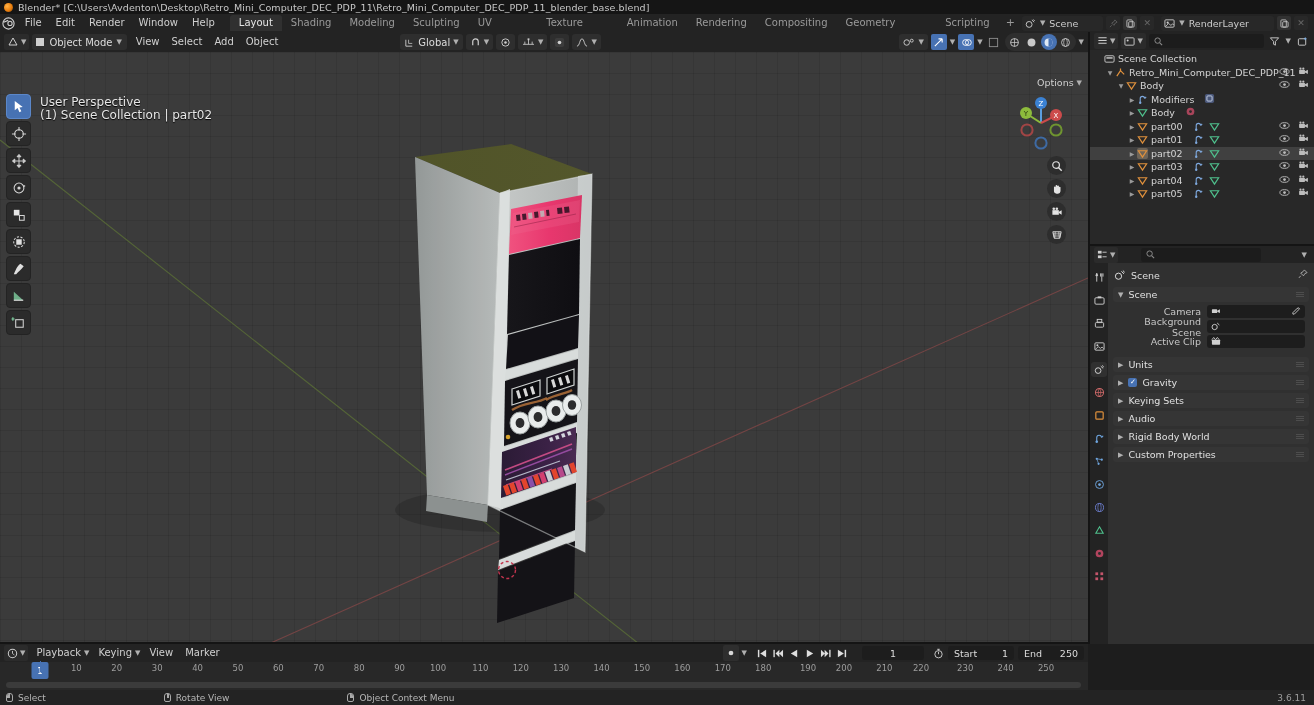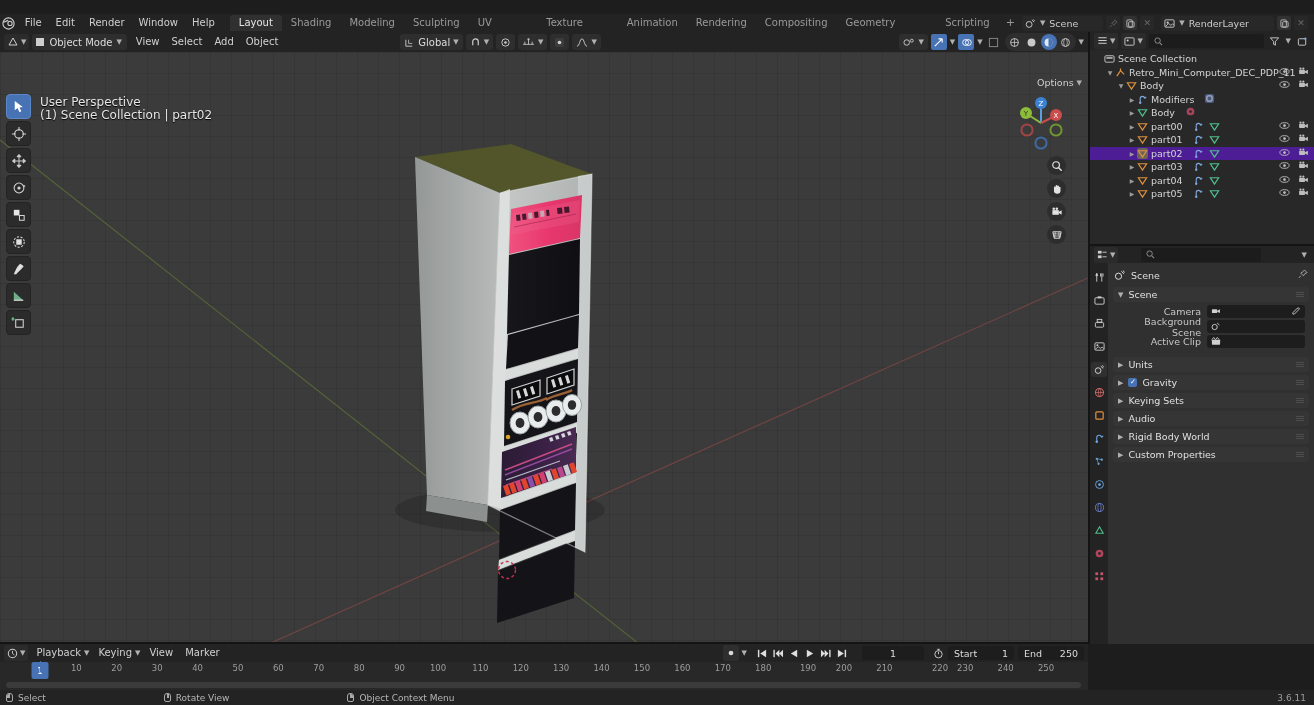--- a/index.html
+++ b/index.html
@@ -99,21 +99,21 @@
 
   
   .outliner{ position:absolute; left:1090px; top:32px; width:224px; height:212px; background:#282828; }
   .out-header{ height:18px; background:#232323; display:flex; align-items:center; gap:3px; padding:0 4px;}
   .searchbox{
     flex:1; height:14px; background:#1c1c1c; border-radius:3px; display:flex;
     align-items:center; gap:4px; padding:0 5px; color:#8a8a8a; font-size:9px;
   }
   .out-body{ padding-top:2px; font-size:9.5px; }
   .orow{ display:flex; align-items:center; height:13.5px; padding-left:4px; position:relative; }
-  .orow.sel{ background:#4c1d95;align-items:center; }
+  .orow.sel{ background:#404040;align-items:center; }
   .orow .tri{ width:10px; text-align:center; font-size:6px; color:#9a9a9a; }
   .orow .nm{ color:#d4d4d4; margin-left:3px; white-space:nowrap; }
   .orow .rt{ position:absolute; right:5px; display:flex; gap:8px; align-items:center; }
   .indent{ display:inline-block; }
 
   
   .props{ position:absolute; left:1090px; top:246px; width:224px; height:398px; background:#282828; }
   .props-header{ height:17px; background:#232323; display:flex; align-items:center; gap:4px; padding:0 4px;}
   .props-main{ position:absolute; left:18px; top:17px; right:0; bottom:0; background:#303030; overflow:hidden;}
   .props-tabs{ position:absolute; left:0; top:17px; width:18px; bottom:0; background:#232323;
@@ -169,20 +169,24 @@
   .vsep{ position:absolute; background:#141414; }
 
   
   #model{ position:absolute; left:0; top:0; }
 </style>
 </head>
 <body>
 
 <div class="app">
 
+  <div class="titlebar">
+    <div class="tlogo"></div>
+    <div class="ttext">Blender* [C:\Users\Avdenton\Desktop\Retro_Mini_Computer_DEC_PDP_11\Retro_Mini_Computer_DEC_PDP_11_blender_base.blend]</div>
+  </div>
 
   <div class="topbar">
     <div class="blender-icon">
       <svg width="13" height="13" viewBox="0 0 13 13">
         <circle cx="6.5" cy="6.5" r="5.6" fill="none" stroke="#d0d0d0" stroke-width="1.1"></circle>
         <circle cx="8" cy="6.4" r="2.1" fill="none" stroke="#d0d0d0" stroke-width="1.1"></circle>
         <path d="M1.6 5.2 L6.2 3.4" stroke="#d0d0d0" stroke-width="1.2" fill="none"></path>
       </svg>
     </div>
     <div class="menu" id="main-menu">
@@ -1255,21 +1259,21 @@
         <div class="tick" style="left: 520.779px;">120</div>
         <div class="tick" style="left: 561.181px;">130</div>
         <div class="tick" style="left: 601.582px;">140</div>
         <div class="tick" style="left: 641.984px;">150</div>
         <div class="tick" style="left: 682.386px;">160</div>
         <div class="tick" style="left: 722.787px;">170</div>
         <div class="tick" style="left: 763.189px;">180</div>
         <div class="tick" style="left: 808px;">190</div>
         <div class="tick" style="left: 843.992px;">200</div>
         <div class="tick" style="left: 884.394px;">210</div>
-        <div class="tick" style="left: 940px;">220</div>
+        <div class="tick" style="left: 921px;">220</div>
         <div class="tick" style="left: 965.197px;">230</div>
         <div class="tick" style="left: 1005.6px;">240</div>
         <div class="tick" style="left: 1046px;">250</div>
         <div class="playhead" style="left: 40px;">1</div>
       </div>
     <div class="tl-scrollzone">
       <div class="tl-scroll"></div>
     </div>
   <div class="playhead-line" style="left: 40px;"></div>
     </div>

